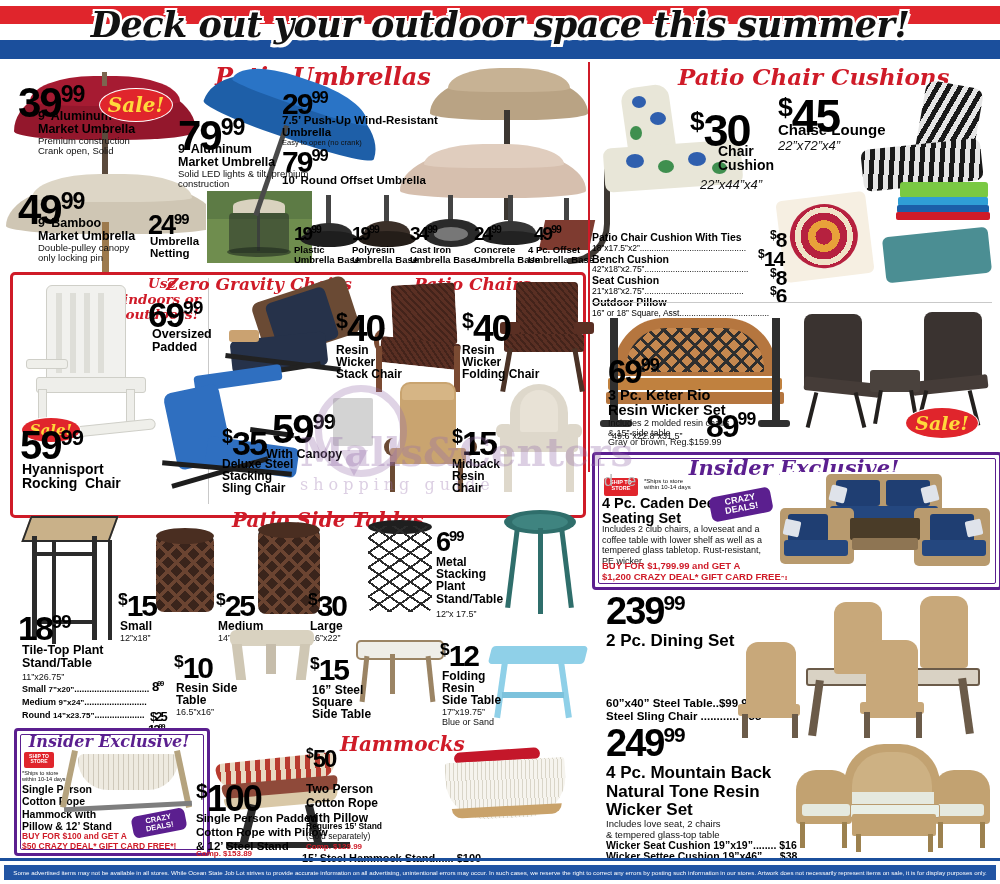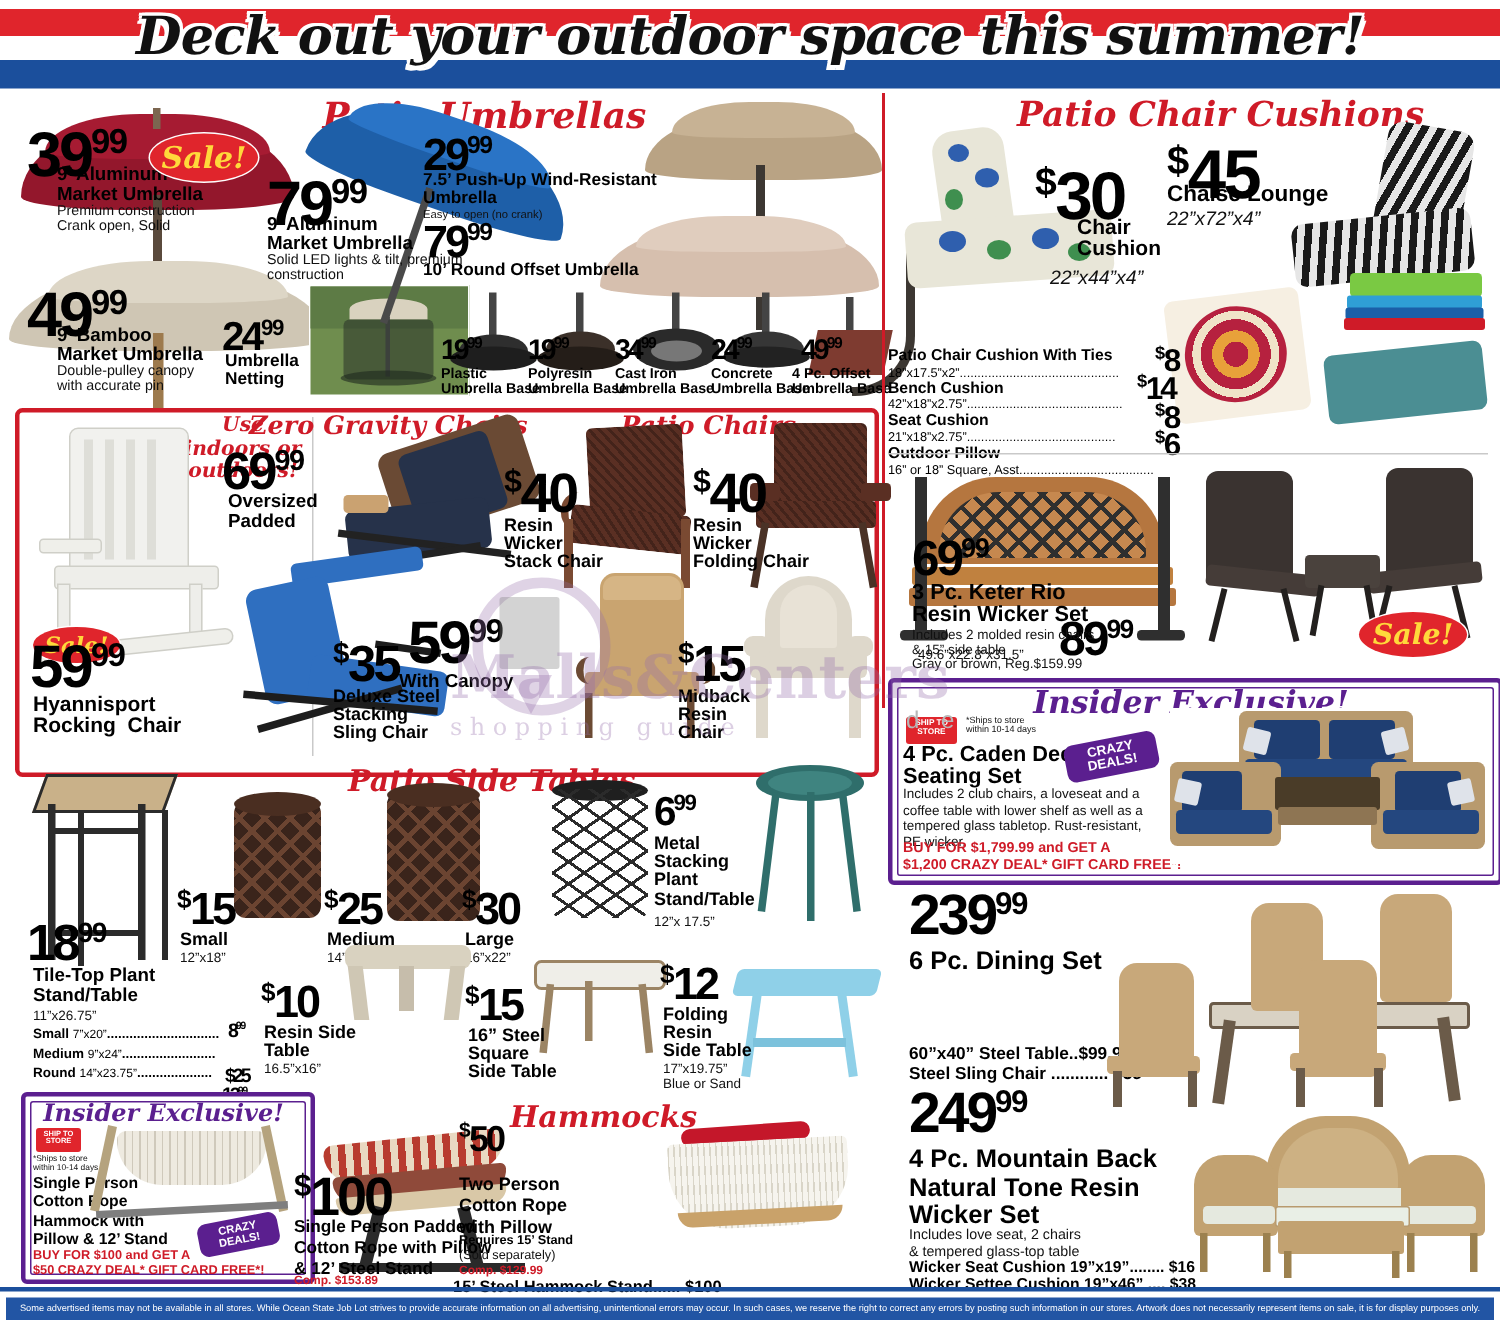--- a/index.html
+++ b/index.html
@@ -81,21 +81,21 @@
     pointer-events:none;
     margin-top:48px;
   }
   .wm small{display:block;font-size:16px;letter-spacing:5px;font-weight:normal;}
   .wm-circle{position:absolute;left:315px;top:385px;width:78px;height:78px;border:7px solid rgba(150,110,170,.30);border-radius:50%;}
   .wm-pin{position:absolute;left:340px;top:450px;width:0;height:0;border-left:14px solid transparent;border-right:14px solid transparent;border-top:26px solid rgba(150,110,170,.30);}
   .wm-bag{position:absolute;left:333px;top:398px;width:40px;height:48px;background:rgba(130,130,130,.35);border-radius:2px;}
 
   .dots{letter-spacing:0px;}
   .listrow{font-size:9px;font-weight:bold;color:#000;white-space:nowrap;}
-  .listrow .dim{font-weight:normal;font-size:8px;}
+  .listrow .dim{font-weight:bold;font-size:8px;}
 </style>
 </head>
 <body>
 
 <div class="page">
 
   <div class="banner">
     <div class="red-bar"></div>
     <div class="white-band"></div>
     <div class="blue-bar"></div>
@@ -120,21 +120,21 @@
 
   <div class="pos" style="left:6px;top:170px;width:220px;height:110px;">
     <div class="canopy" style="left:0px;top:12px;width:212px;height:52px;background:#cfc6b4;"></div>
     <div class="canopy" style="left:26px;top:4px;width:160px;height:28px;background:#ddd6c6;"></div>
     <div class="pole" style="left:96px;top:52px;width:7px;height:110px;background:#9d7a4d;"></div>
   </div>
   <div class="price pos" style="left:18px;top:192px;font-size:42px;"><span>49</span><span class="cents">99</span></div>
   <div class="pname pos" style="left:38px;top:217px;font-size:12.5px;white-space:pre;">9’ Bamboo
 Market Umbrella</div>
   <div class="pdesc pos" style="left:38px;top:243px;font-size:9.5px;white-space:pre;">Double-pulley canopy
-with accurate pin</div>
+only locking pin</div>
 
   <div class="pos" style="left:206px;top:190px;width:105px;height:72px;background:#6f8d4e;border:1px solid #fff;">
     <div class="pos" style="left:0;top:0;width:105px;height:28px;background:#5d7b45;"></div>
     <div class="pos" style="left:26px;top:8px;width:52px;height:14px;border-radius:50% 50% 0 0;background:#d9d2bf;"></div>
     <div class="pos" style="left:50px;top:20px;width:3px;height:40px;background:#555;"></div>
     <div class="pos" style="left:22px;top:22px;width:60px;height:40px;background:rgba(40,50,40,.55);border-radius:4px;"></div>
     <div class="pos" style="left:20px;top:56px;width:64px;height:10px;border-radius:50%;background:rgba(30,40,30,.6);"></div>
   </div>
   <div class="price pos" style="left:148px;top:213px;font-size:27px;"><span>24</span><span class="cents">99</span></div>
   <div class="pname pos" style="left:150px;top:236px;font-size:11.5px;white-space:pre;">Umbrella
@@ -346,21 +346,21 @@
     <div class="pos" style="left:4px;top:68px;width:64px;height:16px;background:#24477f;border-radius:3px;"></div>
     <div class="pos" style="left:134px;top:36px;width:76px;height:58px;background:#b89a6e;border-radius:5px;"></div>
     <div class="pos" style="left:150px;top:42px;width:44px;height:28px;background:#1f3e72;border-radius:3px;"></div>
     <div class="pos" style="left:186px;top:48px;width:16px;height:16px;background:#dfe3ea;border-radius:2px;transform:rotate(-12deg);"></div>
     <div class="pos" style="left:142px;top:68px;width:64px;height:16px;background:#24477f;border-radius:3px;"></div>
     <div class="pos" style="left:70px;top:46px;width:70px;height:22px;background:#4a3c28;border-radius:2px;"></div>
     <div class="pos" style="left:72px;top:66px;width:66px;height:12px;background:#8e7553;border-radius:2px;"></div>
   </div>
 
   <div class="price pos" style="left:606px;top:594px;font-size:38px;"><span>239</span><span class="cents">99</span></div>
-  <div class="pname pos" style="left:606px;top:632px;font-size:17px;">6 Pc. Dining Set</div>
+  <div class="pname pos" style="left:606px;top:632px;font-size:17px;">2 Pc. Dining Set</div>
   <div class="pname pos" style="left:606px;top:698px;font-size:11.5px;">60”x40” Steel Table..$99.99</div>
   <div class="pname pos" style="left:606px;top:711px;font-size:11.5px;">Steel Sling Chair ............ $35</div>
 
   <div class="pos" style="left:726px;top:592px;width:268px;height:148px;">
     <div class="pos" style="left:80px;top:76px;width:170px;height:14px;background:#d9d2c4;border:2px solid #6b5b49;border-radius:3px;"></div>
     <div class="pos" style="left:86px;top:88px;width:8px;height:56px;background:#6b5b49;transform:rotate(8deg);"></div>
     <div class="pos" style="left:236px;top:86px;width:8px;height:56px;background:#6b5b49;transform:rotate(-8deg);"></div>
     <div class="pos" style="left:108px;top:10px;width:48px;height:72px;background:#c8a87a;border-radius:12px 12px 4px 4px;"></div>
     <div class="pos" style="left:194px;top:4px;width:48px;height:72px;background:#c8a87a;border-radius:12px 12px 4px 4px;"></div>
     <div class="pos" style="left:20px;top:50px;width:50px;height:76px;background:#c8a87a;border-radius:12px 12px 4px 4px;"></div>

